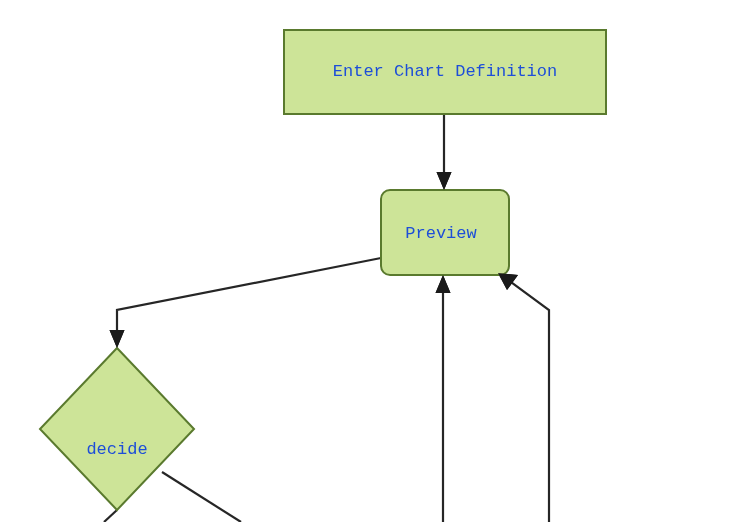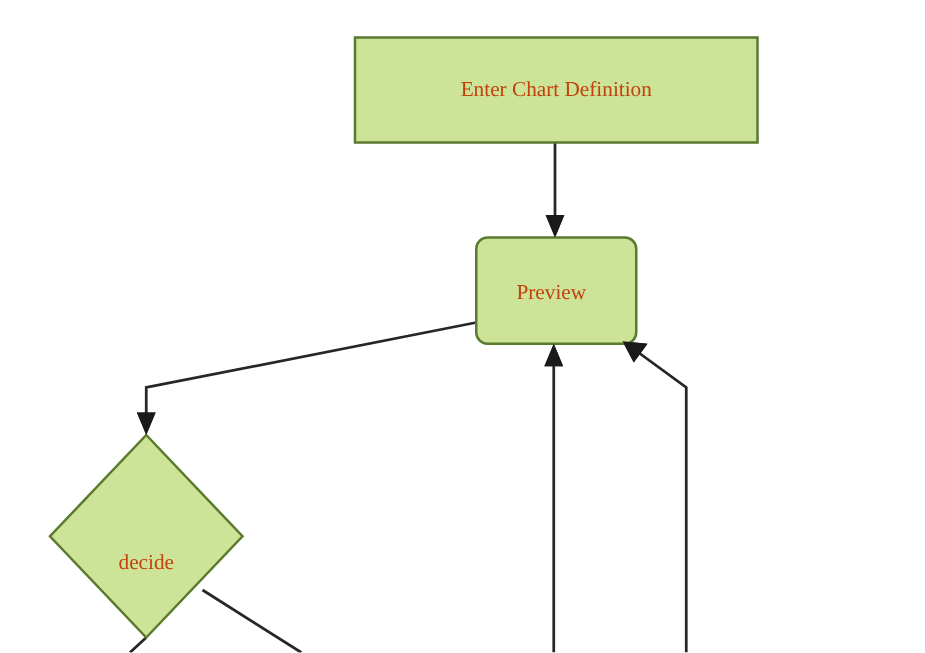--- a/index.html
+++ b/index.html
@@ -31,23 +31,23 @@
     fill: #cde498;
     stroke: #5a7a2e;
     stroke-width: 2;
   }
   .node-shape.rounded {
     rx: 9;
     ry: 9;
   }
   .node-label {
     position: absolute;
-    color: #c2410c;
+    color: #1d4ed8;
     font-size: 17px;
-    font-family: Liberation Serif, serif;
+    font-family: Liberation Mono, monospace;
     line-height: 1;
     white-space: nowrap;
     text-align: center;
     pointer-events: none;
     -webkit-font-smoothing: antialiased;
   }
   .edge-path {
     fill: none;
     stroke: #262626;
     stroke-width: 2.2;

